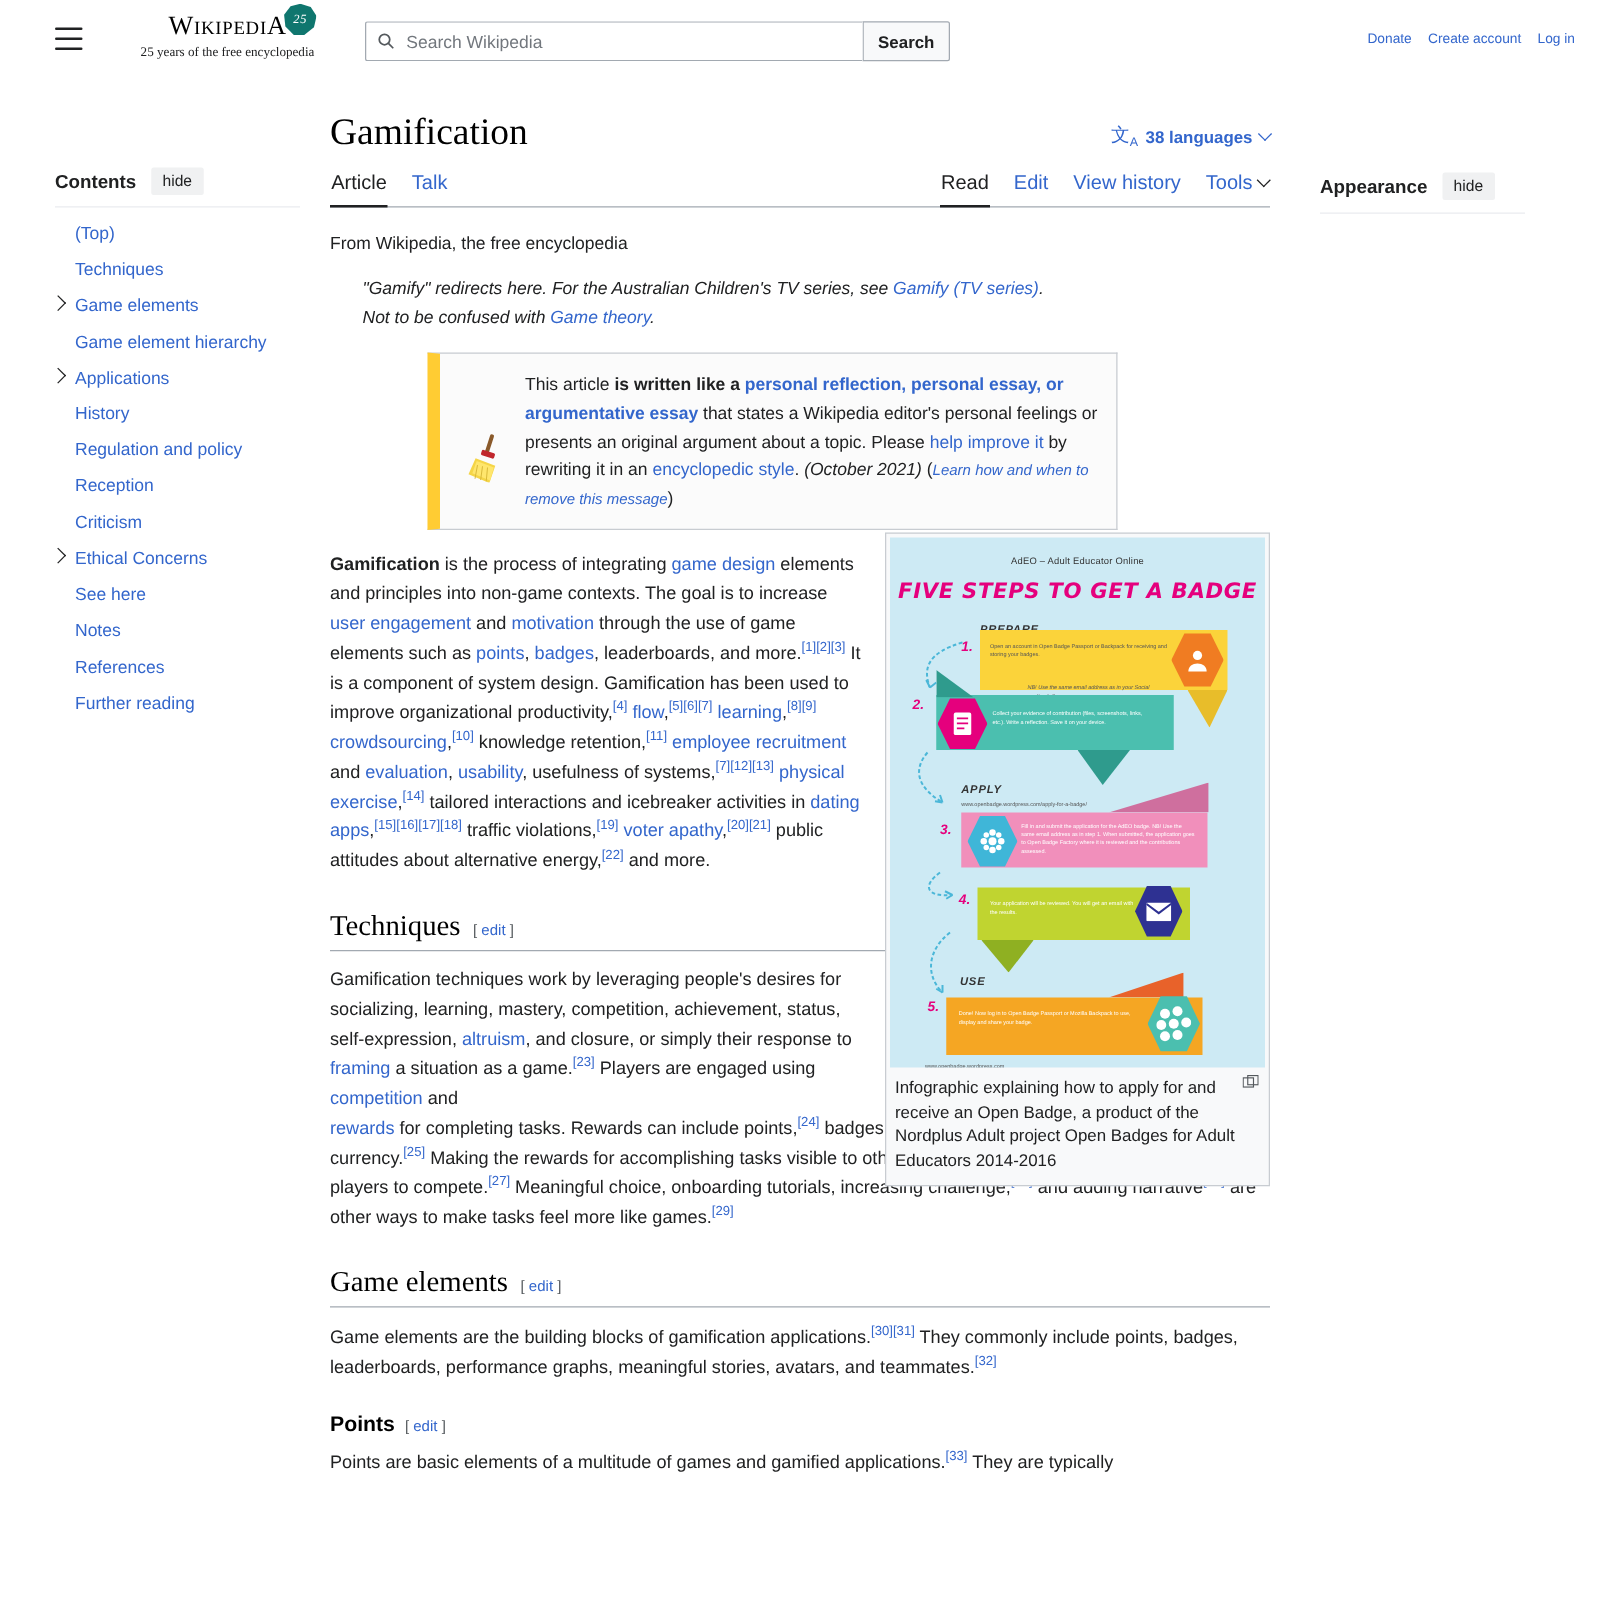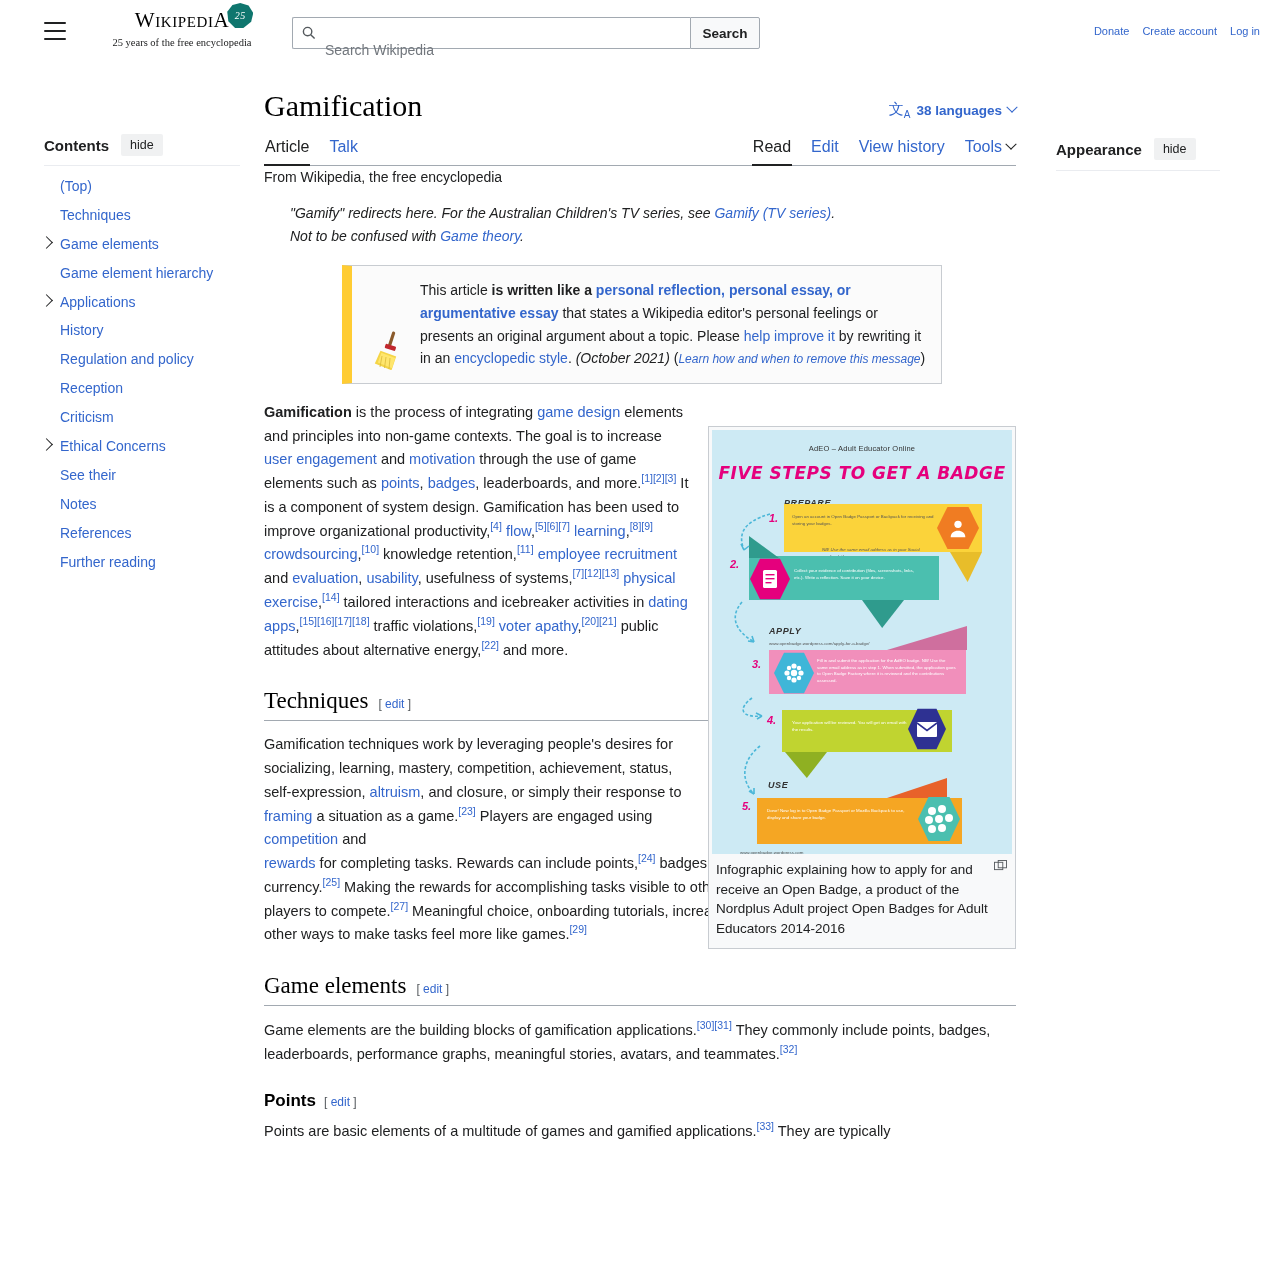--- a/index.html
+++ b/index.html
@@ -52,21 +52,21 @@
     flex:1; position:relative;
     border:1px solid #a2a9b1; border-right:none; background:#fff;
     border-radius:2px 0 0 2px;
   }
   #search-icon {
     position:absolute; left:9px; top:8px; width:14px; height:14px;
   }
   #search-input {
     position:absolute; left:30px; top:0; right:6px; height:30px;
     border:none; outline:none; background:transparent;
-    font-family:"Liberation Sans", sans-serif; font-size:14px; color:#202122;margin-top:17px;
+    font-family:"Liberation Sans", sans-serif; font-size:14px; color:#202122;
   }
   #search-input::placeholder { color:#72777d; }
   #search-button {
     width:70px; border:1px solid #a2a9b1; background:#f8f9fa;
     border-radius:0 2px 2px 0;
     font-family:"Liberation Sans", sans-serif; font-size:13.5px; font-weight:bold;
     color:#202122; cursor:pointer;
   }
 
   #user-links { position:absolute; right:20px; top:25px; display:flex; gap:13px; font-size:11px; }
@@ -119,33 +119,33 @@
   .tab {
     font-size:16px; padding:5px 1px 9px; color:#3366cc; cursor:pointer;
     position:relative;
   }
   .tab.active { color:#202122; }
   .tab.active:after {
     content:""; position:absolute; left:0; right:0; bottom:-1px; height:2px; background:#202122;
   }
   .tab.with-chev { display:flex; align-items:center; gap:5px; }
 
-  #from-wiki { margin-top:3px; font-size:14px; color:#202122; }
+  #from-wiki { margin-top:20px; font-size:14px; color:#202122; }
 
   
   .hatnote {
     margin-left:26px; margin-top:17px; font-style:italic; font-size:14px; line-height:1.65;
   }
 
   
   #ambox {
-    margin:17px 0 0 78px; width:600px;
+    margin:17px 0 0 78px; width:552px;
     border:1px solid #c8ccd1; border-left:10px solid #fc3;
     background:#fbfbfb;
-    display:flex; align-items:flex-end; gap:0;
+    display:flex; align-items:center; gap:0;
     padding:13px 14px 13px 6px;
   }
   #broom-icon { width:62px; flex:0 0 62px; display:flex; justify-content:center; padding-top:26px; }
   #ambox-text { font-size:14px; line-height:1.62; color:#202122; }
   #ambox-text b { font-weight:bold; }
   .small-italic { font-size:12px; font-style:italic; }
 
   
   .bodytext { font-size:14.5px; line-height:1.64; color:#202122; }
   .bodytext p { margin:0 0 13px; }
@@ -247,21 +247,21 @@
     <div class="toc-item"><a href="#">(Top)</a></div>
     <div class="toc-item"><a href="#">Techniques</a></div>
     <div class="toc-item"><span class="toc-chev"></span><a href="#">Game elements</a></div>
     <div class="toc-item"><a href="#">Game element hierarchy</a></div>
     <div class="toc-item"><span class="toc-chev"></span><a href="#">Applications</a></div>
     <div class="toc-item"><a href="#">History</a></div>
     <div class="toc-item"><a href="#">Regulation and policy</a></div>
     <div class="toc-item"><a href="#">Reception</a></div>
     <div class="toc-item"><a href="#">Criticism</a></div>
     <div class="toc-item"><span class="toc-chev"></span><a href="#">Ethical Concerns</a></div>
-    <div class="toc-item"><a href="#">See their</a></div>
+    <div class="toc-item"><a href="#">See here</a></div>
     <div class="toc-item"><a href="#">Notes</a></div>
     <div class="toc-item"><a href="#">References</a></div>
     <div class="toc-item"><a href="#">Further reading</a></div>
   </div>
 </div>
 
 <div id="appearance">
   <div id="appearance-head">
     <span id="appearance-title">Appearance</span>
     <button class="hide-btn">hide</button>

